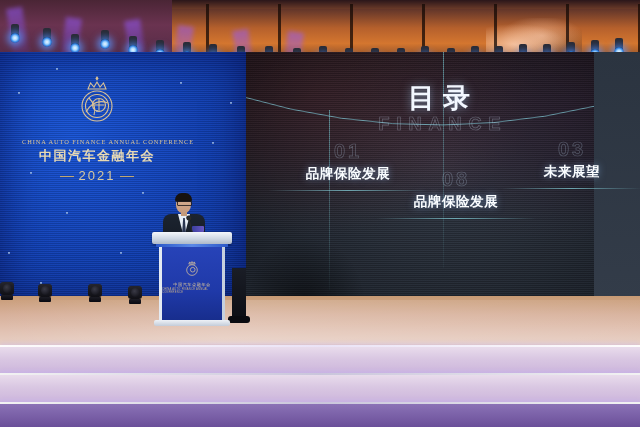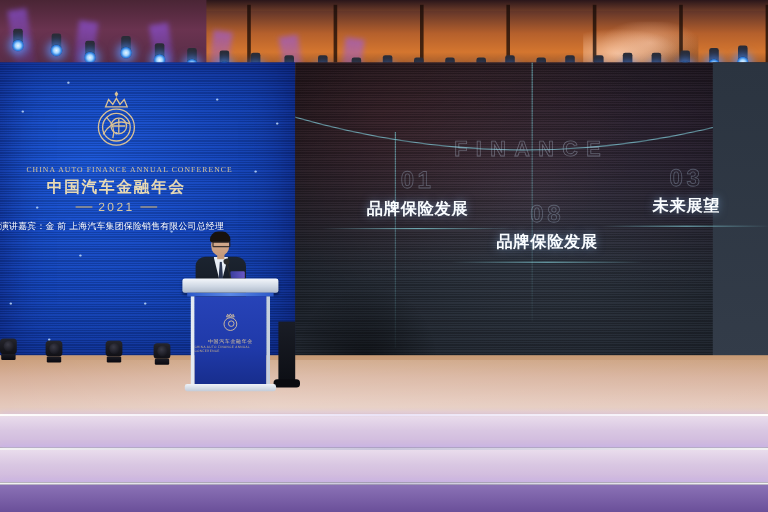--- a/index.html
+++ b/index.html
@@ -81,21 +81,21 @@
     width:56px;height:62px;margin:0 auto 4px auto;
   }
   .conf-en{
     font-size:6.4px;letter-spacing:.9px;color:#d8c49a;white-space:nowrap;
     font-family:"Liberation Serif",serif;
   }
   .conf-cn{
     font-size:13px;font-weight:700;color:#e7d9b4;letter-spacing:1.5px;margin-top:2px;
   }
   .conf-year{
-    font-size:10px;color:#d6c79f;letter-spacing:2px;margin-top:3px;
+    font-size:13px;color:#d6c79f;letter-spacing:2px;margin-top:3px;
   }
   .conf-year .dash{display:inline-block;width:14px;height:1px;background:#bfa878;vertical-align:3px;margin:0 5px;}
 
   .speaker-caption{
     position:absolute;left:0px;top:184px;width:236px;z-index:7;
     font-size:7.4px;color:#ffffff;white-space:nowrap;letter-spacing:.2px;
     text-shadow:0 0 3px rgba(0,30,120,.9);
   }
 
   
@@ -430,32 +430,32 @@
         </g>
       </svg>
     </div>
     <div class="conf-en">CHINA AUTO FINANCE ANNUAL CONFERENCE</div>
     <div class="conf-cn">中国汽车金融年会</div>
     <div class="conf-year">
       <span class="dash"></span><span>2021</span><span class="dash"></span>
     </div>
   </div>
 
-  <div class="speaker-caption">演讲嘉宾：金 前  上海汽车集团保险销售有限公司总经理</div>
 
   <div class="screen-dark">
     <div class="dark-vignette"></div>
 
     <svg class="agenda-arc" viewBox="0 0 394 250">
       <path d="M-6 44 Q197 104 400 40" fill="none" stroke="#7fc6d4" stroke-width="1" opacity=".75"></path>
     </svg>
 
     <div class="vline" style="left:83px;top:58px;height:180px;"></div>
     <div class="vline" style="left:197px;top:0px;height:216px;"></div>
 
+    <div class="toc-title">目录</div>
     <div class="toc-sub">FINANCE</div>
 
     <div class="toc-item" style="left:22px;top:88px;width:160px;">
       <div class="toc-num">01</div>
       <div class="toc-label">品牌保险发展</div>
       <div class="toc-rule"></div>
     </div>
 
     <div class="toc-item" style="left:130px;top:116px;width:160px;">
       <div class="toc-num">08</div>

